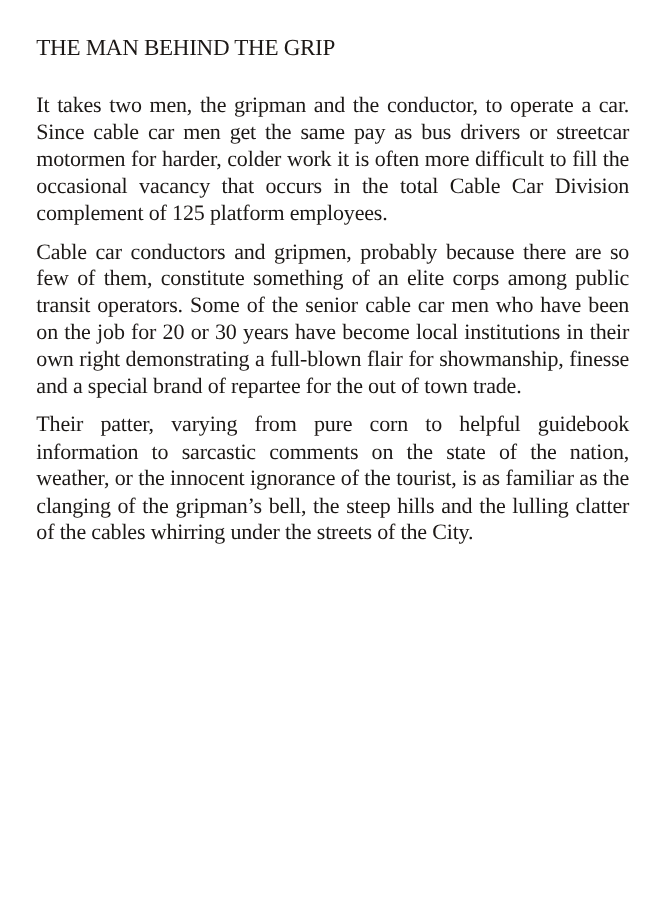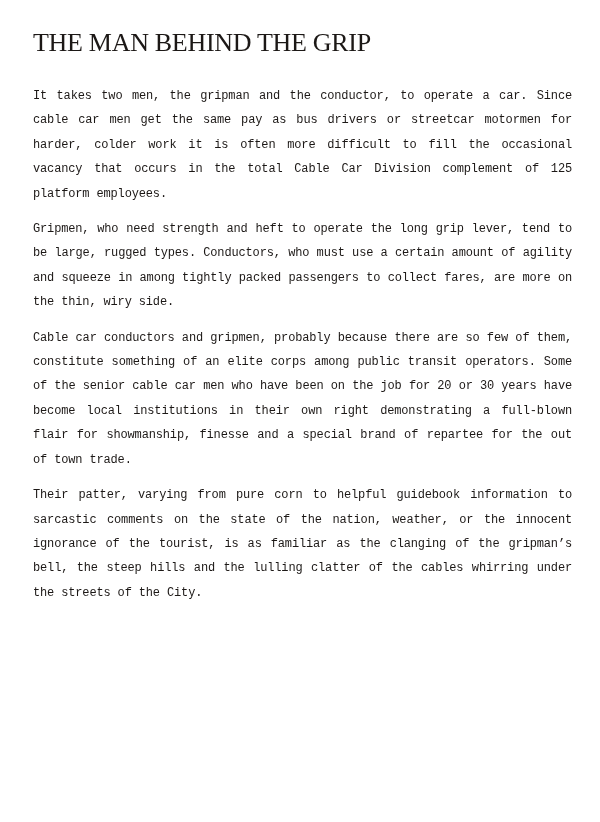--- a/index.html
+++ b/index.html
@@ -15,40 +15,38 @@
       font-family: "Liberation Serif", "DejaVu Serif", serif;
       color: #1c1816;
     }
     .page {
       position: absolute;
       left: 33px;
       top: 30px;
       width: 539px;
     }
     .title {
-      font-size: 26px;
+      font-size: 21px;
       line-height: 26px;
       letter-spacing: -0.3px;
       margin: 0 0 28px 0;
       font-weight: normal;
       white-space: nowrap;
     }
     .para {
-      font-size: 12px;
+      font-size: 20px;
       line-height: 24.4px;
       text-align: justify;
       margin: 0 0 11px 0;
       letter-spacing: -0.15px;
       word-spacing: 0px;
       hyphens: manual;
-      font-family: Liberation Mono, monospace;
     }
   </style>
 </head>
 <body>
 
 <div class="page">
   <h1 class="title">THE MAN BEHIND THE GRIP</h1>
   <p class="para">It takes two men, the gripman and the conductor, to oper­ate a car. Since cable car men get the same pay as bus drivers or streetcar motormen for harder, colder work it is often more difficult to fill the occasional vacancy that occurs in the total Cable Car Division complement of 125 platform employees.</p>
-  <p class="para">Gripmen, who need strength and heft to operate the long grip lever, tend to be large, rugged types. Conductors, who must use a certain amount of agility and squeeze in among tightly packed passengers to collect fares, are more on the thin, wiry side.</p>
   <p class="para">Cable car conductors and gripmen, probably because there are so few of them, constitute something of an elite corps among public transit operators. Some of the senior cable car men who have been on the job for 20 or 30 years have become local institutions in their own right demonstrating a full-blown flair for showmanship, finesse and a special brand of repartee for the out of town trade.</p>
   <p class="para">Their patter, varying from pure corn to helpful guidebook information to sarcastic comments on the state of the nation, weather, or the innocent ignorance of the tourist, is as familiar as the clanging of the gripman’s bell, the steep hills and the lulling clatter of the cables whirring under the streets of the City.</p>
 </div>
 
 </body></html>

